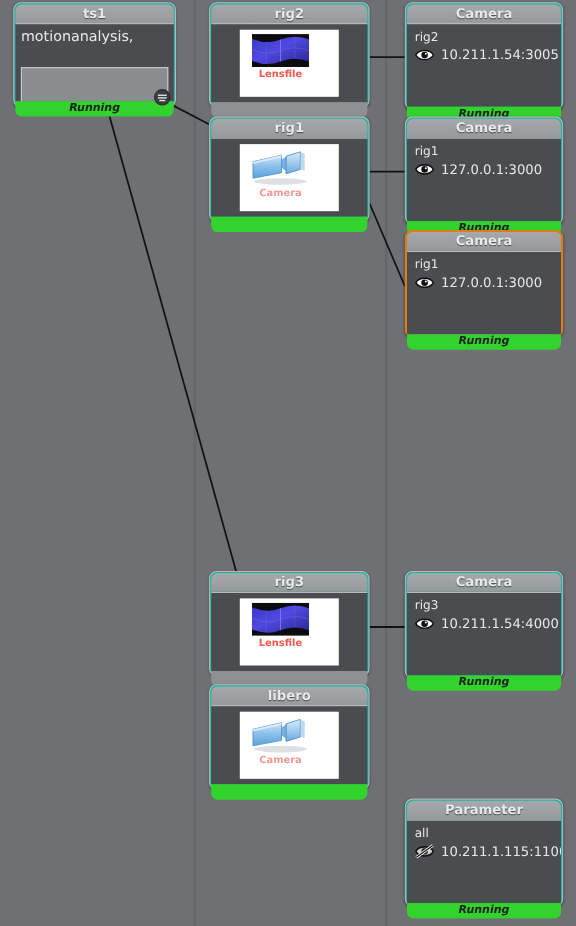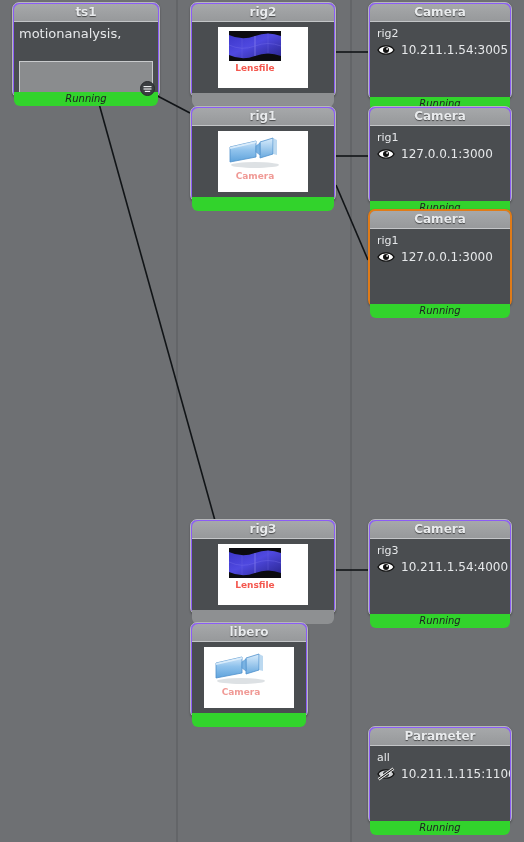--- a/index.html
+++ b/index.html
@@ -30,21 +30,21 @@
     left: 0; top: 0;
     width: 524px; height: 842px;
     pointer-events: none;
   }
 
   
   .node {
     position: absolute;
     box-sizing: border-box;
     border-radius: 7px;
-    background: #8b5cf6;
+    background: #14b8a6;
     border: 1px solid #b6b8ba;
     padding: 1px;
     box-shadow: 0 1px 2px rgba(0,0,0,.35);
   }
   .node.selected {
     border: 2px solid #e07b18;
     padding: 0;
     background: #9a9c9e;
   }
   .node-title {
@@ -64,21 +64,21 @@
     background: #4a4d50;
     border-top: 1px solid #c3c5c7;
     overflow: hidden;
   }
   .node-foot {
     height: 14px;
     line-height: 14px;
     text-align: center;
     font-size: 10px;
     font-style: italic;
-    font-weight: normal;
+    font-weight: bold;
     color: #1d1f20;
     border-radius: 0 0 6px 6px;
     overflow: hidden;
     white-space: nowrap;
   }
   .foot-running { background: #32d32c; }
   .foot-idle    { background: #8e9092; }
 
   
   .ts-body { padding: 4px 5px 5px 5px; }
@@ -294,21 +294,21 @@
       <path d="M26 5 Q26 15 26 25" stroke="#8d89f0" stroke-width="0.8" fill="none" opacity="0.8"></path>
       <path d="M13 7.5 Q13 16 13 27" stroke="#6b66e0" stroke-width="0.6" fill="none" opacity="0.6"></path>
       <path d="M39 2.5 Q39 12 39 22.5" stroke="#6b66e0" stroke-width="0.6" fill="none" opacity="0.6"></path>
       <path d="M0 14 Q13 20 26 15 Q39 10 52 15" stroke="#7873ea" stroke-width="0.6" fill="none" opacity="0.6"></path>
     </svg>
           <div class="thumb-label">Lensfile</div>
         </div>
       </div>
         <div class="node-foot foot-idle"></div>
       </div>
-      <div class="node" style="left: 190px; top: 622px; width: 118px; height: 96px;">
+      <div class="node" style="left: 190px; top: 622px; width: 146px; height: 96px;">
         <div class="node-title">libero</div>
         <div class="node-body rig-body" style="height:61px">
         <div class="thumb">
           <svg width="58" height="34" viewBox="0 0 58 34">
       <defs>
         <linearGradient id="cg" x1="0" y1="0" x2="0" y2="1">
           <stop offset="0%" stop-color="#cfe6fa"></stop>
           <stop offset="45%" stop-color="#8fc2ec"></stop>
           <stop offset="100%" stop-color="#5fa3dc"></stop>
         </linearGradient>

